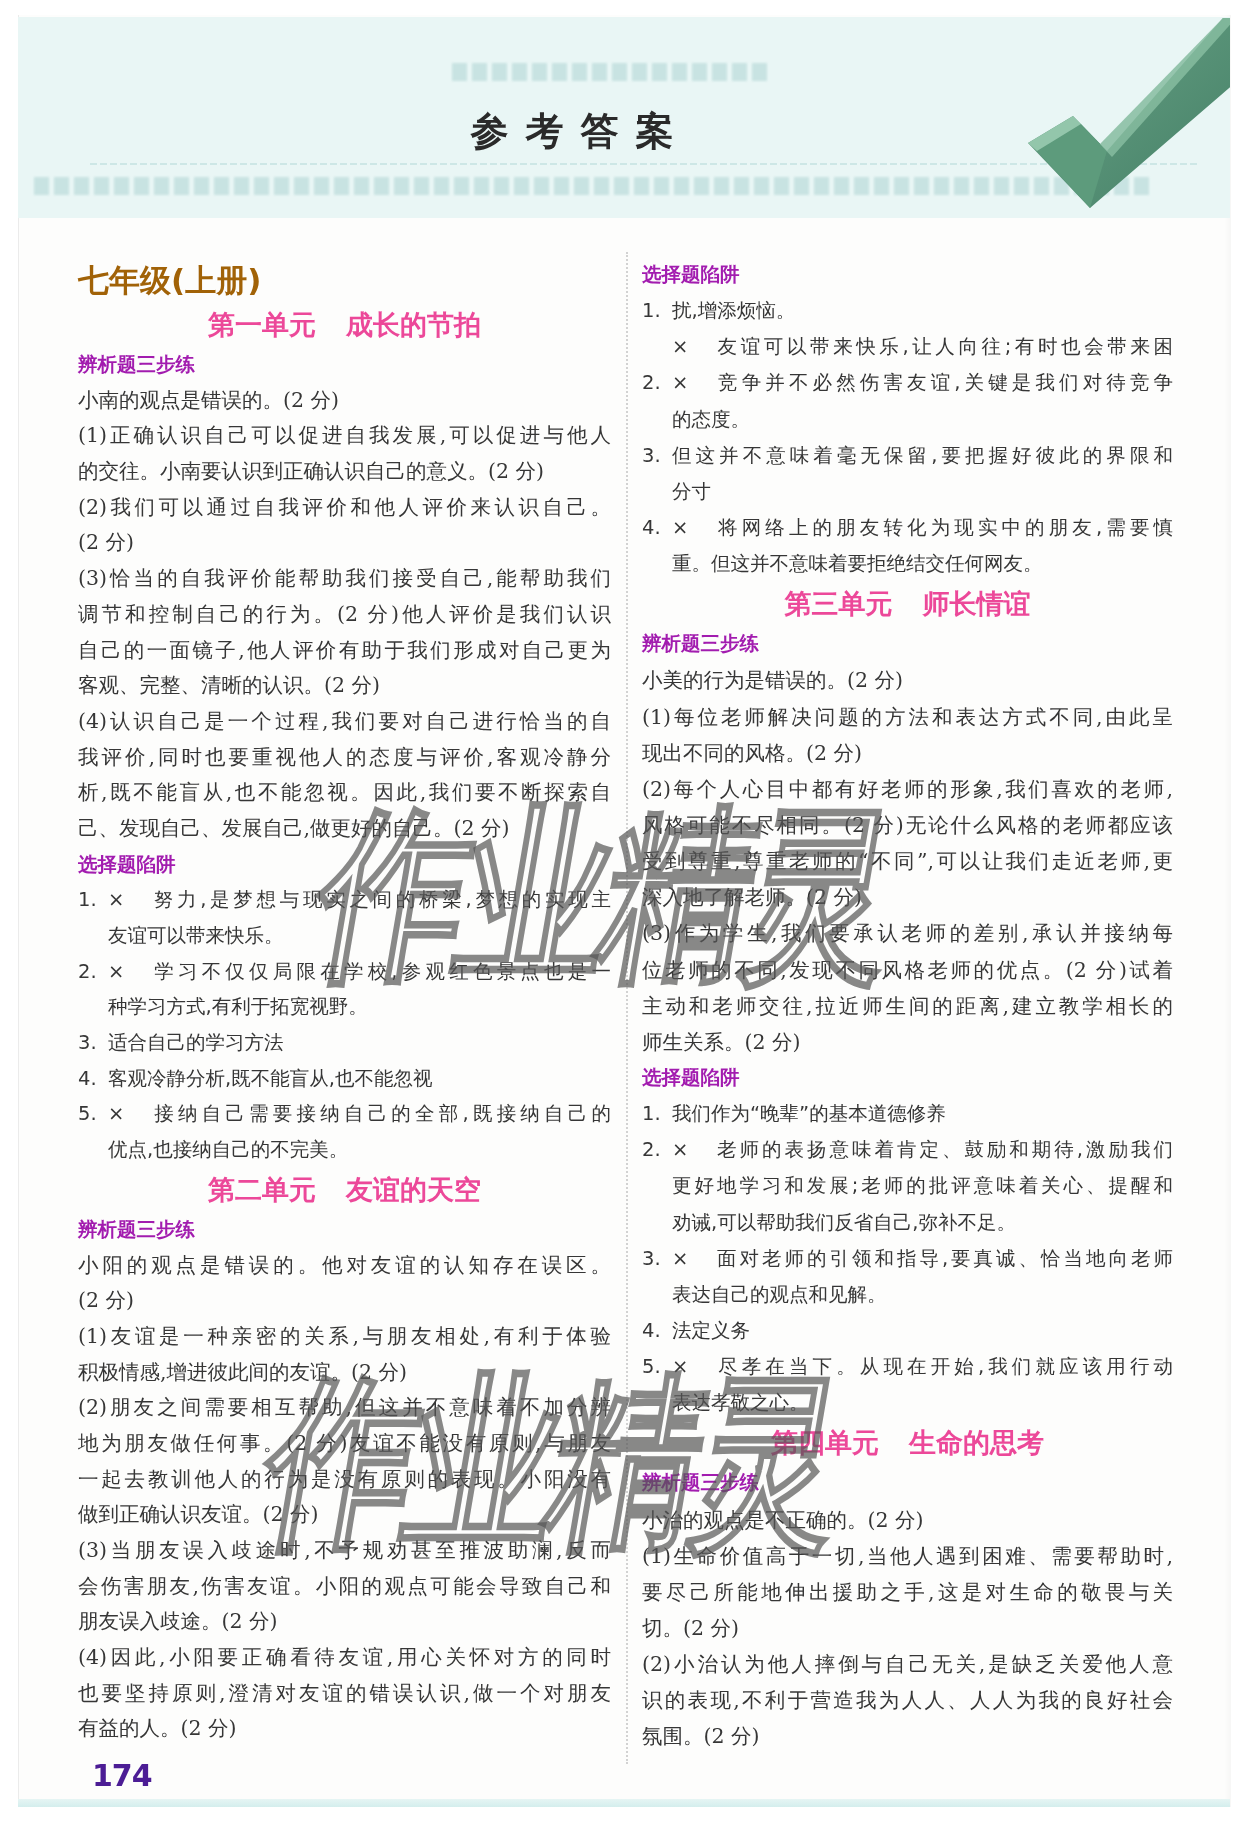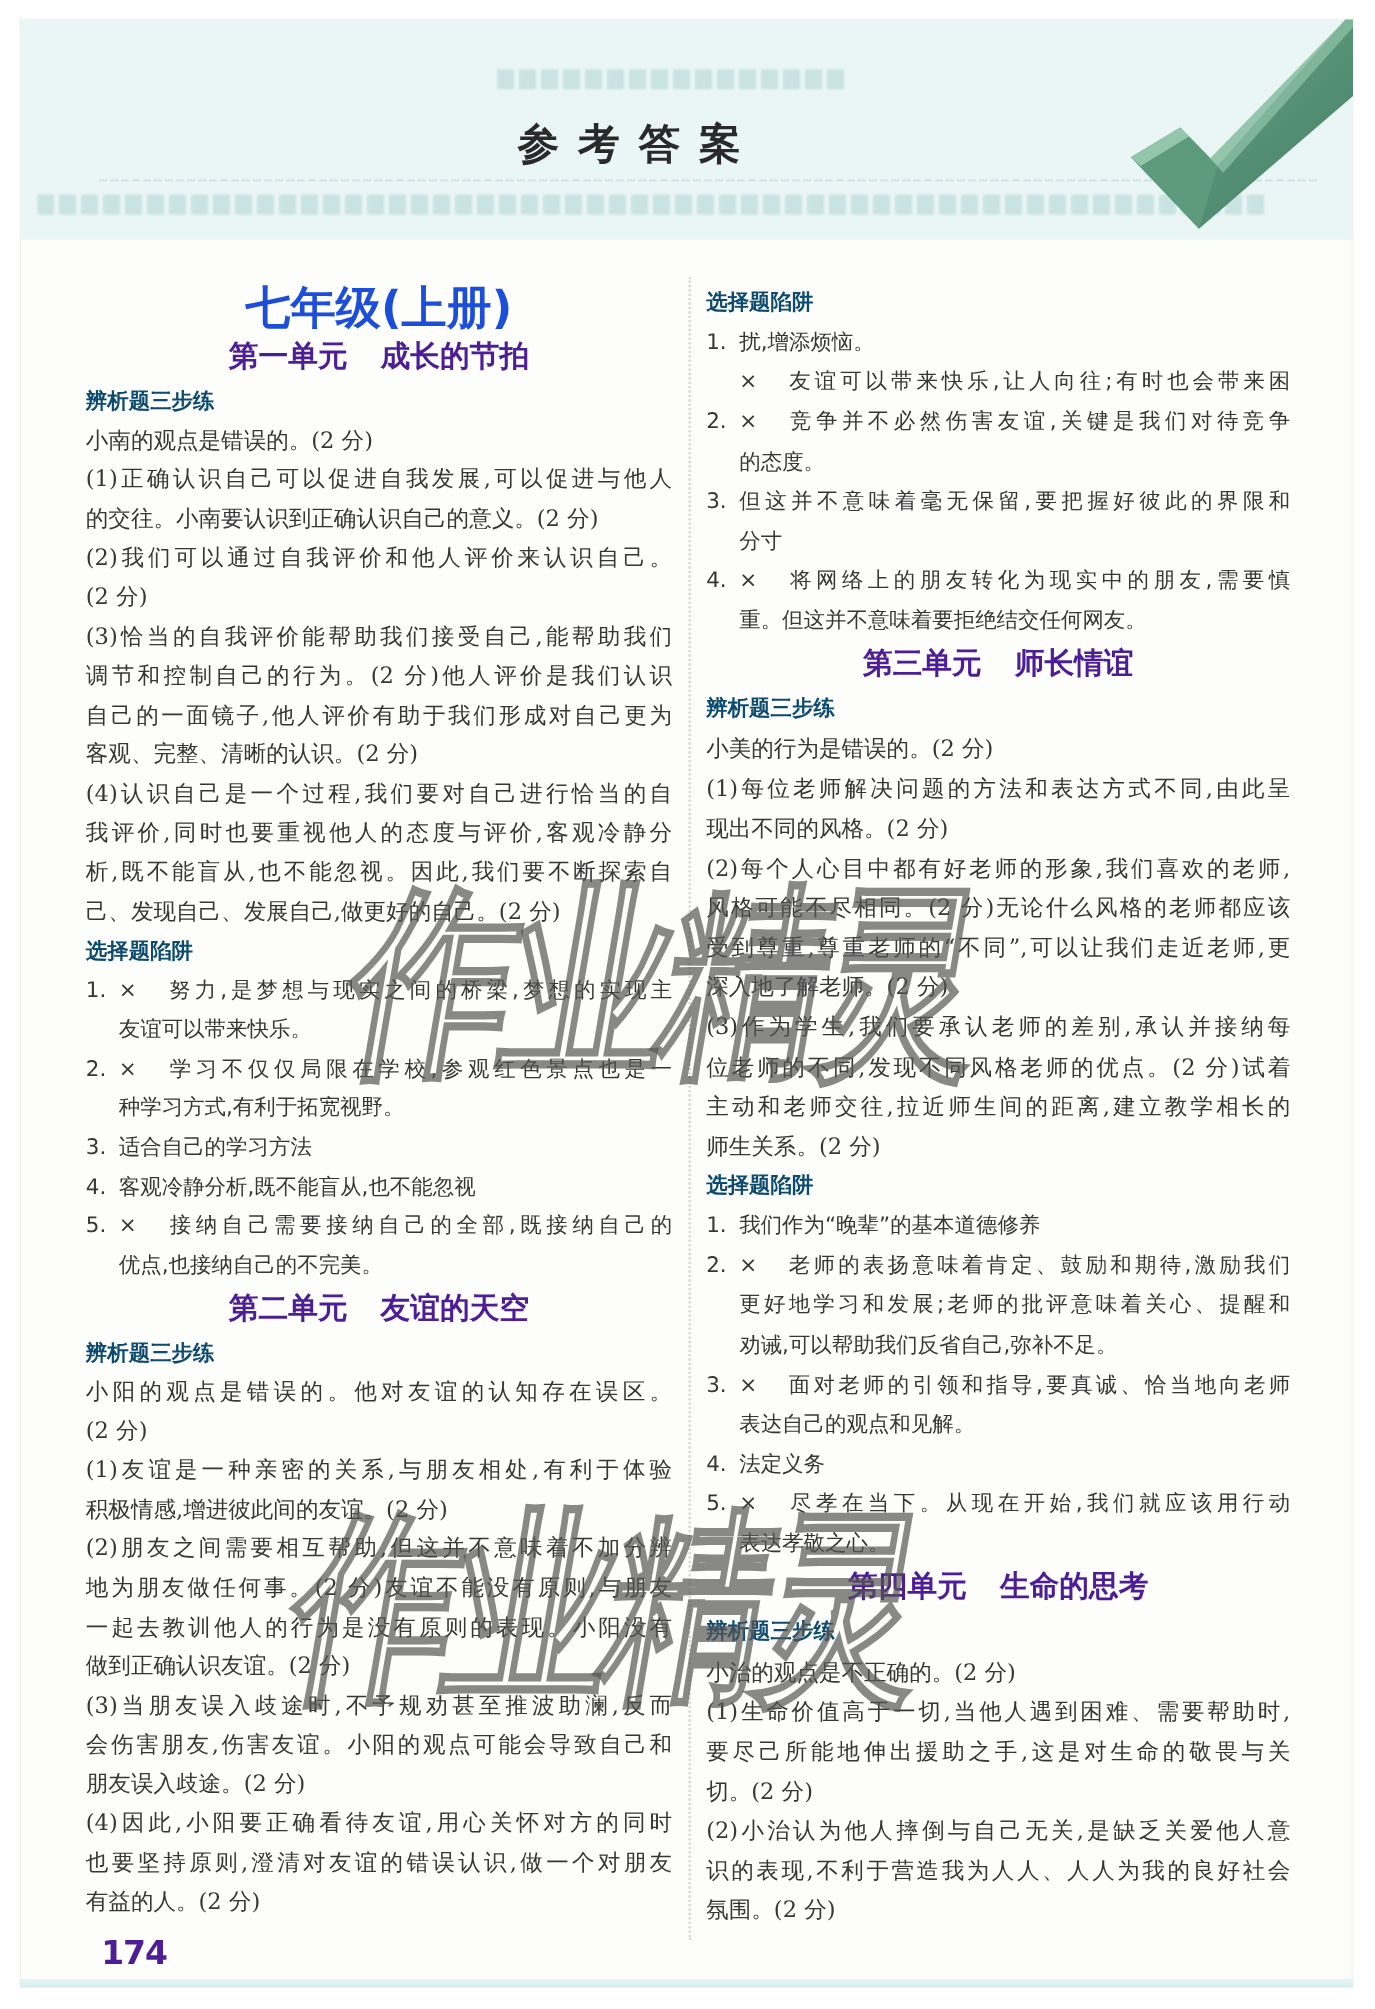--- a/index.html
+++ b/index.html
@@ -41,31 +41,31 @@
 
   
   .col { position: absolute; top: 257px; }
   .col-left { left: 78px; width: 533px; --lh: 35.7px; }
   .col-right { left: 642px; width: 531px; --lh: 36.15px; }
   .divider {
     position: absolute; left: 626px; top: 252px; height: 1512px; width: 0;
     border-left: 2px dotted #d2d2d2;
   }
   .grade-heading {
-    height: 46px; line-height: 46px; text-align: center;
-    font-size: 41px; font-weight: bold; color: #1d4ed8;
+    height: 46px; line-height: 46px; text-align: left;
+    font-size: 31px; font-weight: bold; color: #a16207;
   }
   .unit-heading {
     height: 44px; line-height: 44px; text-align: center;
-    font-size: 27px; font-weight: bold; color: #4c1d95;
+    font-size: 27px; font-weight: bold; color: #ec4899;
   }
   .unit-heading .unit-name { margin-left: 30px; }
   .ln { display: block; height: var(--lh); line-height: var(--lh); overflow: visible; }
   .j { text-align: justify; text-align-last: justify; text-justify: inter-character; }
-  .sub { font-size: 19.5px; font-weight: bold; color: #0c4a6e; }
+  .sub { font-size: 19.5px; font-weight: bold; color: #a21caf; }
   .para { font-family: "DejaVu Serif", "Liberation Serif", serif; font-size: 20.5px; color: #363636; }
   .item { position: relative; font-family: "DejaVu Sans", "Liberation Sans", sans-serif; font-size: 19.5px; color: #363636; }
   .item .num { position: absolute; left: 0; top: 0; height: var(--lh); line-height: var(--lh); }
   .item .ln { padding-left: 30px; }
   .item .mark { display: inline-block; width: 42px; text-align: left; text-align-last: left; }
 
   
   .watermark {
     position: absolute; font-size: 150px; line-height: 1; font-weight: bold; white-space: nowrap;
     color: transparent; -webkit-text-stroke: 1.3px rgba(85,85,85,0.7);

